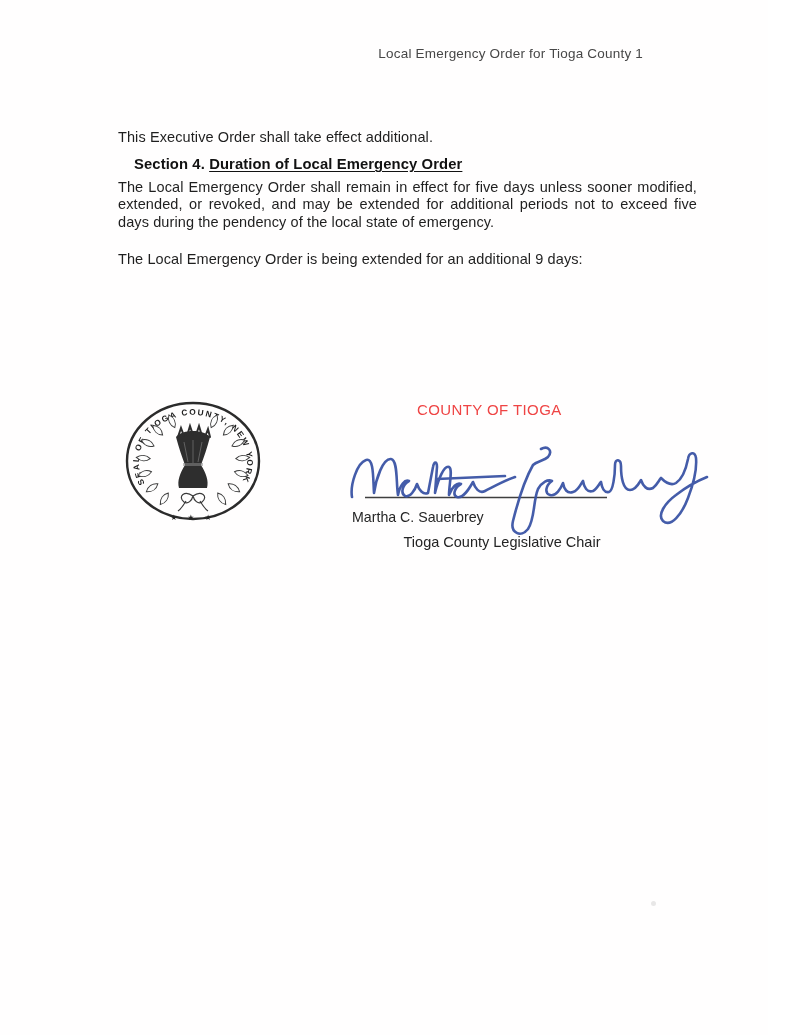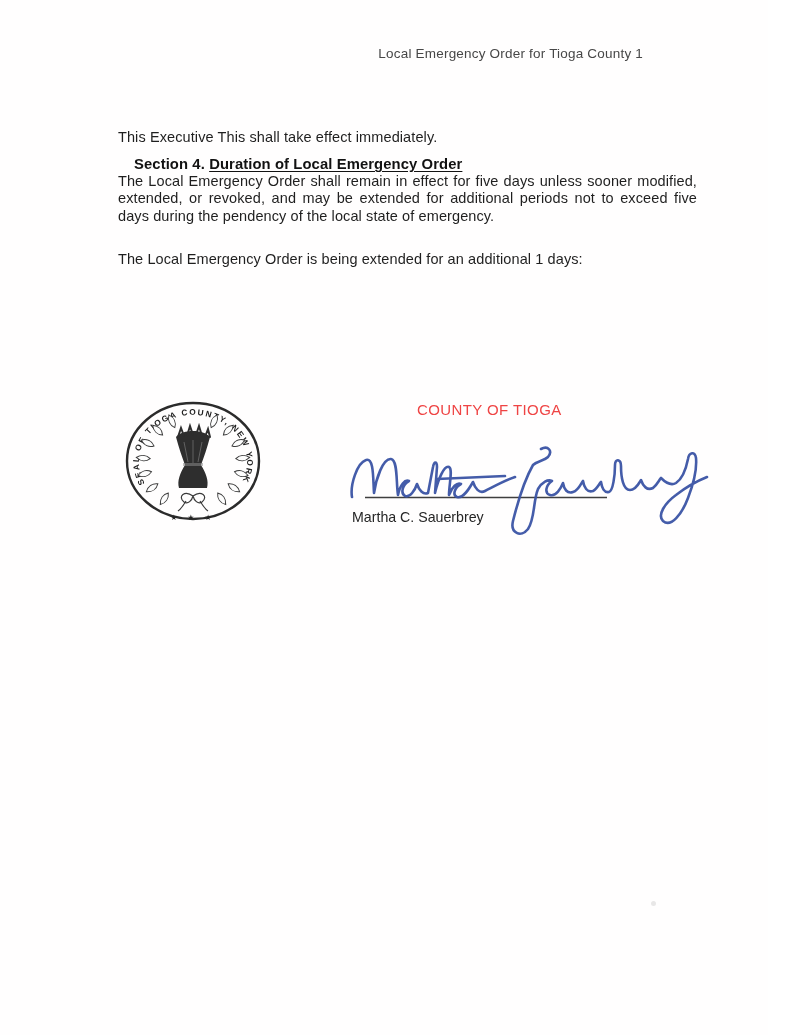--- a/index.html
+++ b/index.html
@@ -12,21 +12,21 @@
     overflow:hidden;
   }
   .header{
     position:absolute;top:46px;right:125px;
     font-size:13.5px;color:#474747;letter-spacing:.2px;
   }
   .bodytext{position:absolute;left:118px;width:579px;font-size:14.5px;line-height:17.3px;color:#1f1f1f;letter-spacing:.1px;}
   .p-effect{top:129px;}
   .p-section{top:156px;font-weight:bold;color:#121212;font-size:14.8px;margin-left:16px;}
   .p-section .sec-title{text-decoration:underline;text-underline-offset:2px;}
-  .p-duration{top:173px;text-align:justify;}
+  .p-duration{top:179px;text-align:justify;}
   .p-extension{top:251px;}
   .p-dates{top:277px;}
   .p-given{top:303px;line-height:18px;text-indent:40px;}
   .seal-wrap{position:absolute;left:123px;top:400px;width:140px;height:124px;}
   .county-line{
     position:absolute;left:417px;top:401px;
     font-size:15px;letter-spacing:.4px;color:#ef4444;
   }
   .sig-svg{position:absolute;left:345px;top:435px;}
   .sig-name{
@@ -42,27 +42,27 @@
     border-radius:50%;background:rgba(150,150,150,.22);
   }
 </style>
 </head>
 <body>
 
 <div class="page">
 
   <div class="header">Local Emergency Order for Tioga County 1</div>
 
-  <div class="bodytext p-effect">This Executive This shall take effect immediately.</div>
+  <div class="bodytext p-effect">This Executive Order shall take effect additional.</div>
 
   <div class="bodytext p-section"><span>Section 4.</span>&nbsp;<span class="sec-title">Duration of Local Emergency Order</span></div>
 
   <div class="bodytext p-duration">The Local Emergency Order shall remain in effect for five days unless sooner modified, extended, or revoked, and may be extended for additional periods not to exceed five days during the pendency of the local state of emergency.</div>
 
-  <div class="bodytext p-extension">The Local Emergency Order is being extended for an additional 1 days:</div>
+  <div class="bodytext p-extension">The Local Emergency Order is being extended for an additional 9 days:</div>
 
 
 
   <div class="seal-wrap">
     <svg width="140" height="124" viewBox="0 0 140 124">
       <defs>
         <path id="sealArc" d="M23,85 A54,47 0 1 1 117,85" fill="none"></path>
         <path id="lf" d="M0,0 C3.6,-4 3.6,-9.5 0,-14 C-3.6,-9.5 -3.6,-4 0,0 Z"></path>
       </defs>
       <ellipse cx="70" cy="61" rx="66" ry="58" fill="none" stroke="#2b2b2b" stroke-width="2.4"></ellipse>
@@ -107,16 +107,17 @@
   <svg class="sig-svg" width="380" height="108" viewBox="0 0 380 108">
     <line x1="20" y1="62.5" x2="262" y2="62.5" stroke="#3f3f3f" stroke-width="1.7"></line>
     <g fill="none" stroke="#3b54a5" stroke-width="2.6" stroke-linecap="round" stroke-linejoin="round" opacity="0.95">
       <path d="M7,62 C5,50 12,28 21,25 C29,22 28,44 29,58 C31,44 38,23 46,24 C53,25 51,48 53,60 C55,50 60,44 64,46 C58,49 55,58 60,61 C65,63 70,55 72,49 C74,55 78,60 83,58 L88,32 C89,26 92,26 92,32 L90,58 C93,45 99,30 104,32 C108,34 104,50 104,60 C107,52 112,47 116,49 C110,52 107,60 112,62 C118,64 124,54 128,47 C130,53 134,59 140,56 C148,52 158,46 170,42"></path>
       <path d="M92,44 L160,41"></path>
       <path d="M196,14 C203,10 208,16 203,22 C199,26 192,26 188,30 C180,44 172,70 168,86 C165,98 176,103 183,94 C190,84 188,66 193,54 C197,47 203,44 207,46 C201,50 199,58 205,60 C211,62 216,53 218,48 C219,54 222,59 228,57 C234,55 236,48 238,46 C239,52 242,58 248,56 C252,54 254,49 256,47 C257,53 259,58 264,57 C268,56 270,40 270,30 C270,23 276,24 276,31 C276,42 278,55 285,55 C291,55 294,48 296,45 C298,51 302,56 308,53 C312,50 314,45 316,43 C320,47 326,51 331,48 C337,44 341,34 343,24 C344,17 350,16 351,23 C352,34 348,50 343,63 C337,79 326,93 318,86 C312,80 320,68 331,60 C340,53 352,46 362,42"></path>
     </g>
   </svg>
 
   <div class="sig-name">Martha C. Sauerbrey</div>
+  <div class="sig-title">Tioga County Legislative Chair</div>
 
   <div class="speck"></div>
 
 </div>
 
 </body></html>

